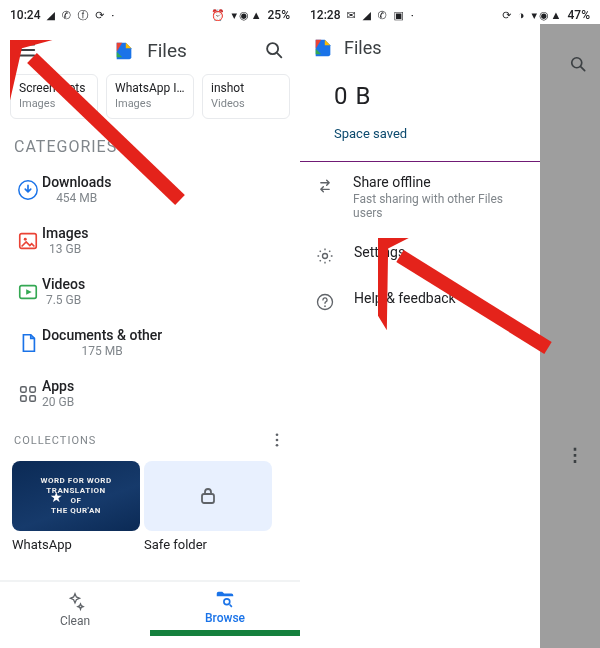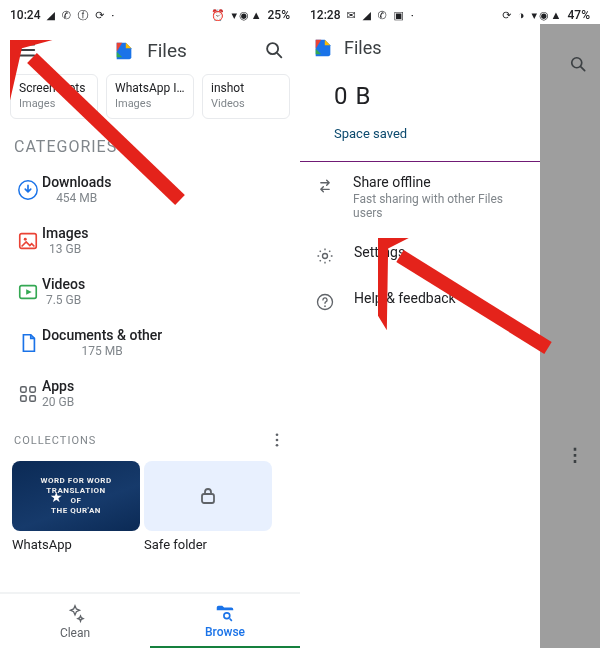--- a/index.html
+++ b/index.html
@@ -38,25 +38,25 @@
   .collections-head { display:flex; align-items:center; justify-content:space-between; padding:8px 10px 4px 14px;text-align:right;}
   .collections-head .lbl { font-size:11px;letter-spacing:1px;color:#80868b;}
   .coll-row { display:flex; gap:4px; padding:4px 12px 2px 12px;}
   .coll-card { width:128px; display:flex;flex-direction:column; align-items:center; }
   .coll-thumb { width:128px; height:70px; border-radius:8px; display:flex;align-items:center;justify-content:center; }
   .coll-thumb.fav { background:linear-gradient(160deg,#0b2a55 0%, #163a6b 60%, #0b2a55 100%); position:relative;}
   .fav-text { color:#eee; font-size:8px; font-weight:700; text-align:center; line-height:10px; letter-spacing:0.5px;}
   .star { position:absolute; color:#fff; font-size:14px; left:38px; top:28px;}
   .coll-thumb.safe { background:#e8f0fe; }
   .coll-label { font-size:13px; color:#202124; margin-top:6px; align-self:flex-start;}
-  .bottomnav { position:absolute; bottom:0; left:0; right:0; height:56px; display:flex; border-top:2px solid #f1f3f4; background:#fff;}
+  .bottomnav { position:absolute; bottom:12px; left:0; right:0; height:56px; display:flex; border-top:2px solid #f1f3f4; background:#fff;}
   .bn-item { flex:1; display:flex; flex-direction:column; align-items:center; justify-content:center; gap:1px;}
   .bn-label { font-size:12px; color:#5f6368;}
   .bn-item.active .bn-label { color:#1a73e8; font-weight:500;}
-  .bn-item.active { border-bottom:2px solid #15803d; }
+  .bn-item.active { border-bottom:6px solid #15803d; }
   
   .drawer { position:absolute; left:0; top:24px; bottom:0; width:240px; background:#fff;}
   .drawer-header { display:flex; align-items:center; gap:10px; padding:12px 12px 10px 12px;}
   .drawer-title { font-size:18px; color:#3c4043;}
   .space-block { padding:14px 12px 20px 34px; border-bottom:1px solid #701a75;}
   .space-val { font-size:24px; font-weight:400; letter-spacing:1px;}
   .space-sub { font-size:13px; color:#0c4a6e; margin-top:16px;}
   .drawer-item { display:flex; gap:18px; align-items:flex-start; padding:12px 12px 12px 14px;}
   .di-icon { width:22px; display:flex; align-items:center; justify-content:center; padding-top:2px;}
   .di-text { display:flex; flex-direction:column;}

